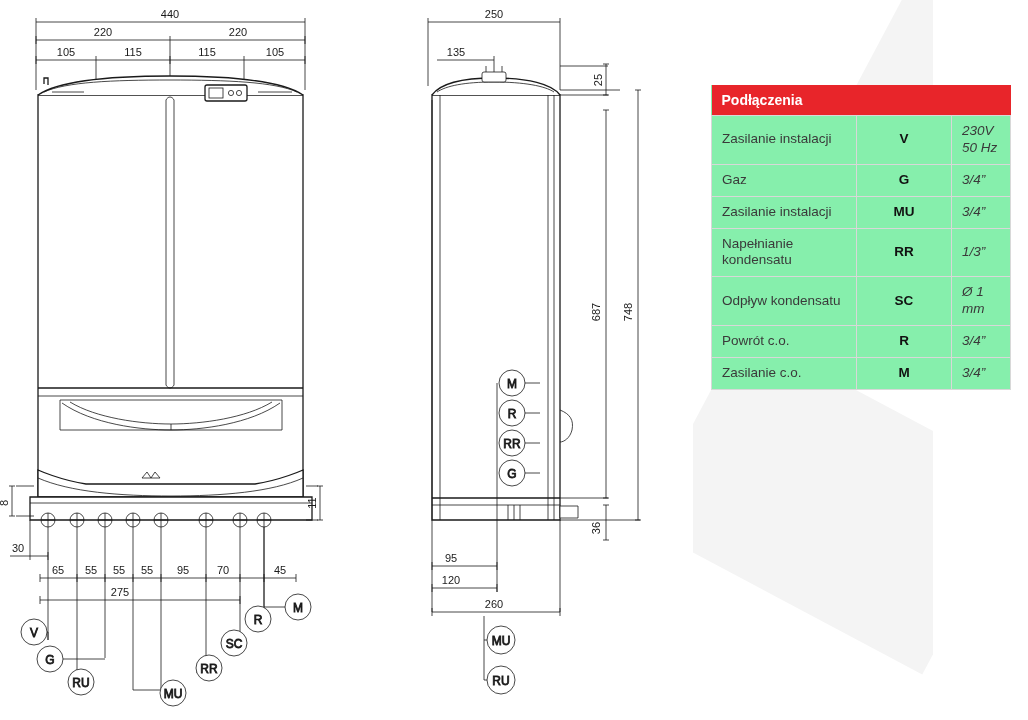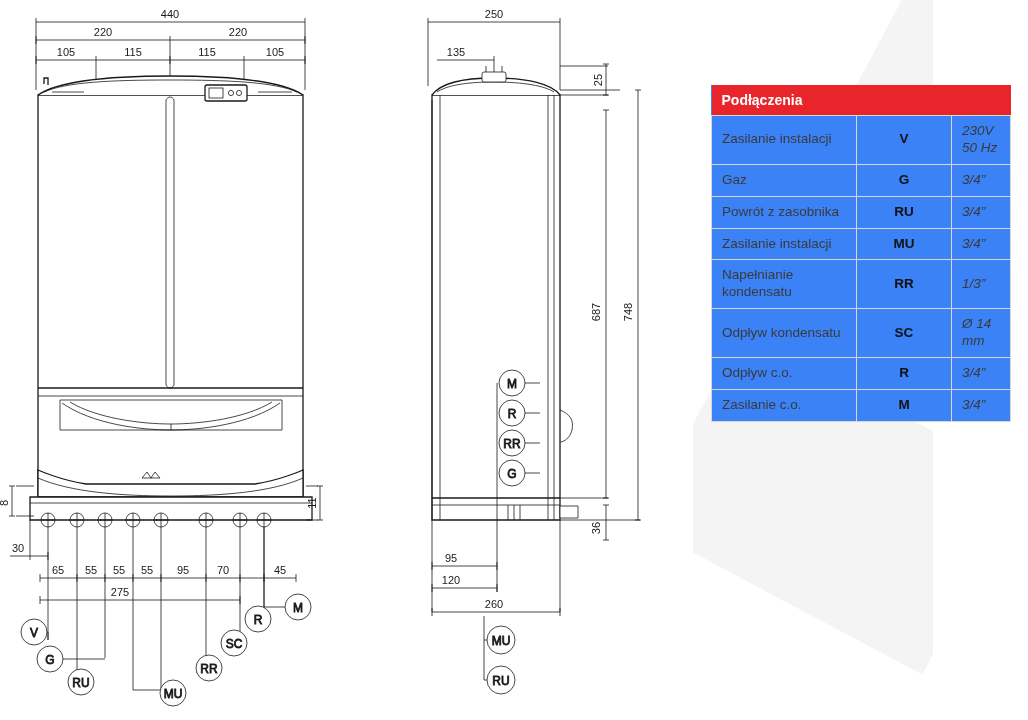--- a/index.html
+++ b/index.html
@@ -29,21 +29,21 @@
   }
   
   .conn-table {
     position: absolute;
     left: 711px;
     top: 85px;
     width: 300px;
     border-collapse: collapse;
     font-size: 13.5px;
     color: #333;
-    background: #3b82f6;
+    background: #86efac;
   }
   .conn-table th {
     background: #e8252a;
     color: #ffffff;
     text-align: left;
     font-size: 14px;
     font-weight: bold;
     padding: 7px 10px;
   }
   .conn-table td {
@@ -330,41 +330,36 @@
         <td class="name">Zasilanie instalacji</td>
         <td class="sym">V</td>
         <td class="val">230V 50 Hz</td>
       </tr>
       <tr>
         <td class="name">Gaz</td>
         <td class="sym">G</td>
         <td class="val">3/4”</td>
       </tr>
       <tr>
-        <td class="name">Powrót z zasobnika</td>
-        <td class="sym">RU</td>
-        <td class="val">3/4”</td>
-      </tr>
-      <tr>
         <td class="name">Zasilanie instalacji</td>
         <td class="sym">MU</td>
         <td class="val">3/4”</td>
       </tr>
       <tr>
         <td class="name">Napełnianie kondensatu</td>
         <td class="sym">RR</td>
         <td class="val">1/3”</td>
       </tr>
       <tr>
         <td class="name">Odpływ kondensatu</td>
         <td class="sym">SC</td>
-        <td class="val">Ø 14 mm</td>
-      </tr>
-      <tr>
-        <td class="name">Odpływ c.o.</td>
+        <td class="val">Ø 1 mm</td>
+      </tr>
+      <tr>
+        <td class="name">Powrót c.o.</td>
         <td class="sym">R</td>
         <td class="val">3/4”</td>
       </tr>
       <tr>
         <td class="name">Zasilanie c.o.</td>
         <td class="sym">M</td>
         <td class="val">3/4”</td>
       </tr>
     </tbody>
   </table>

